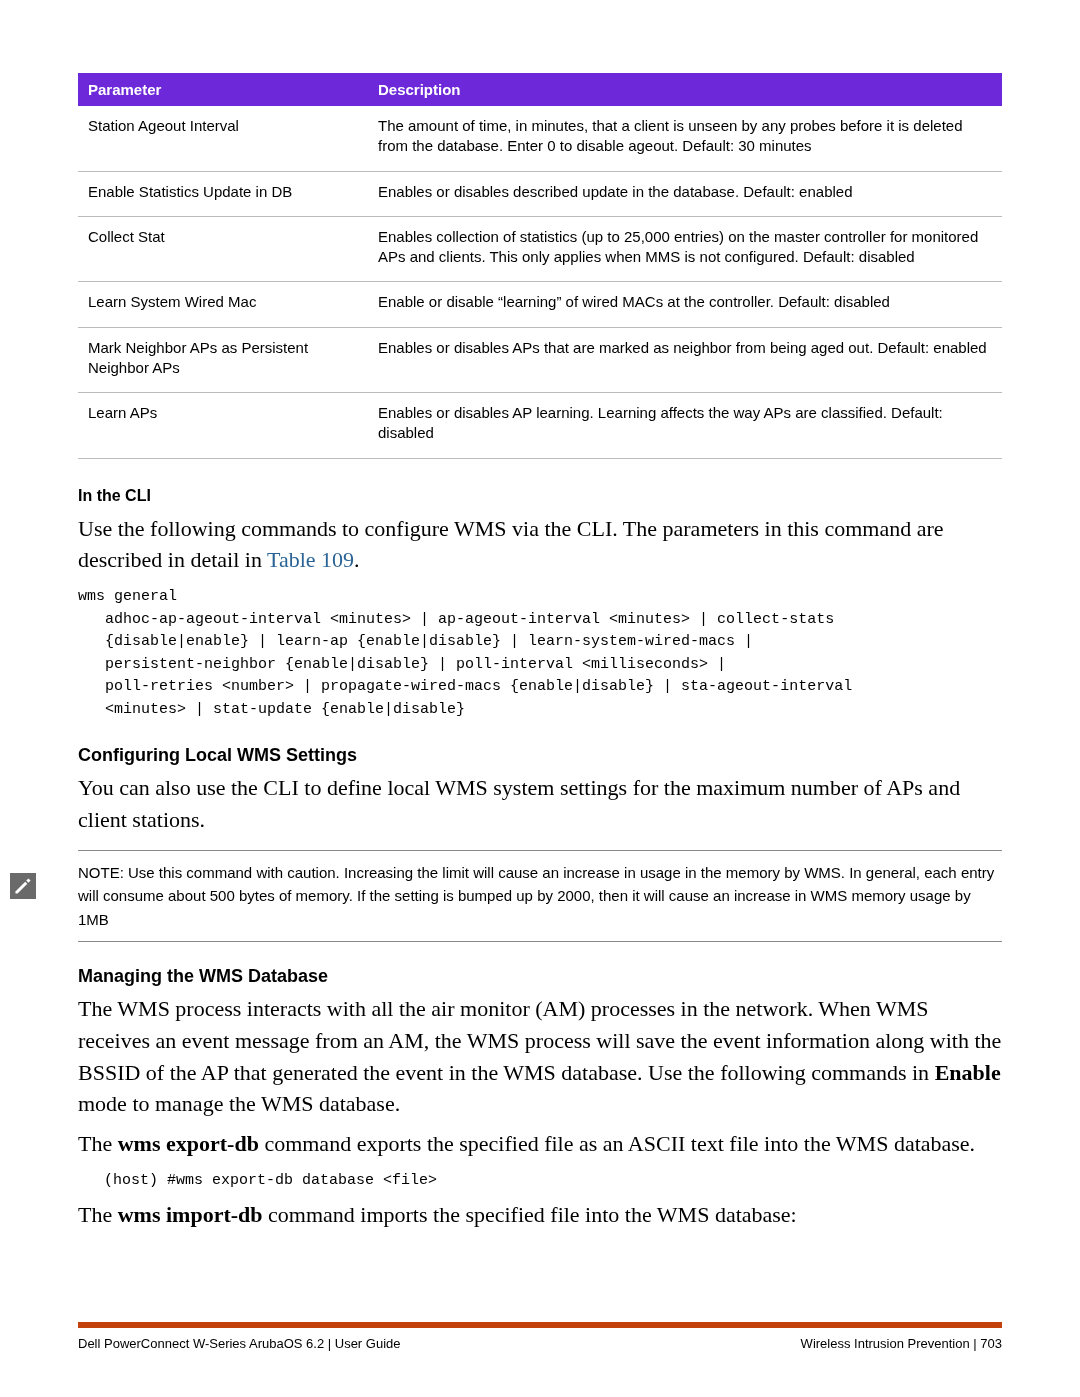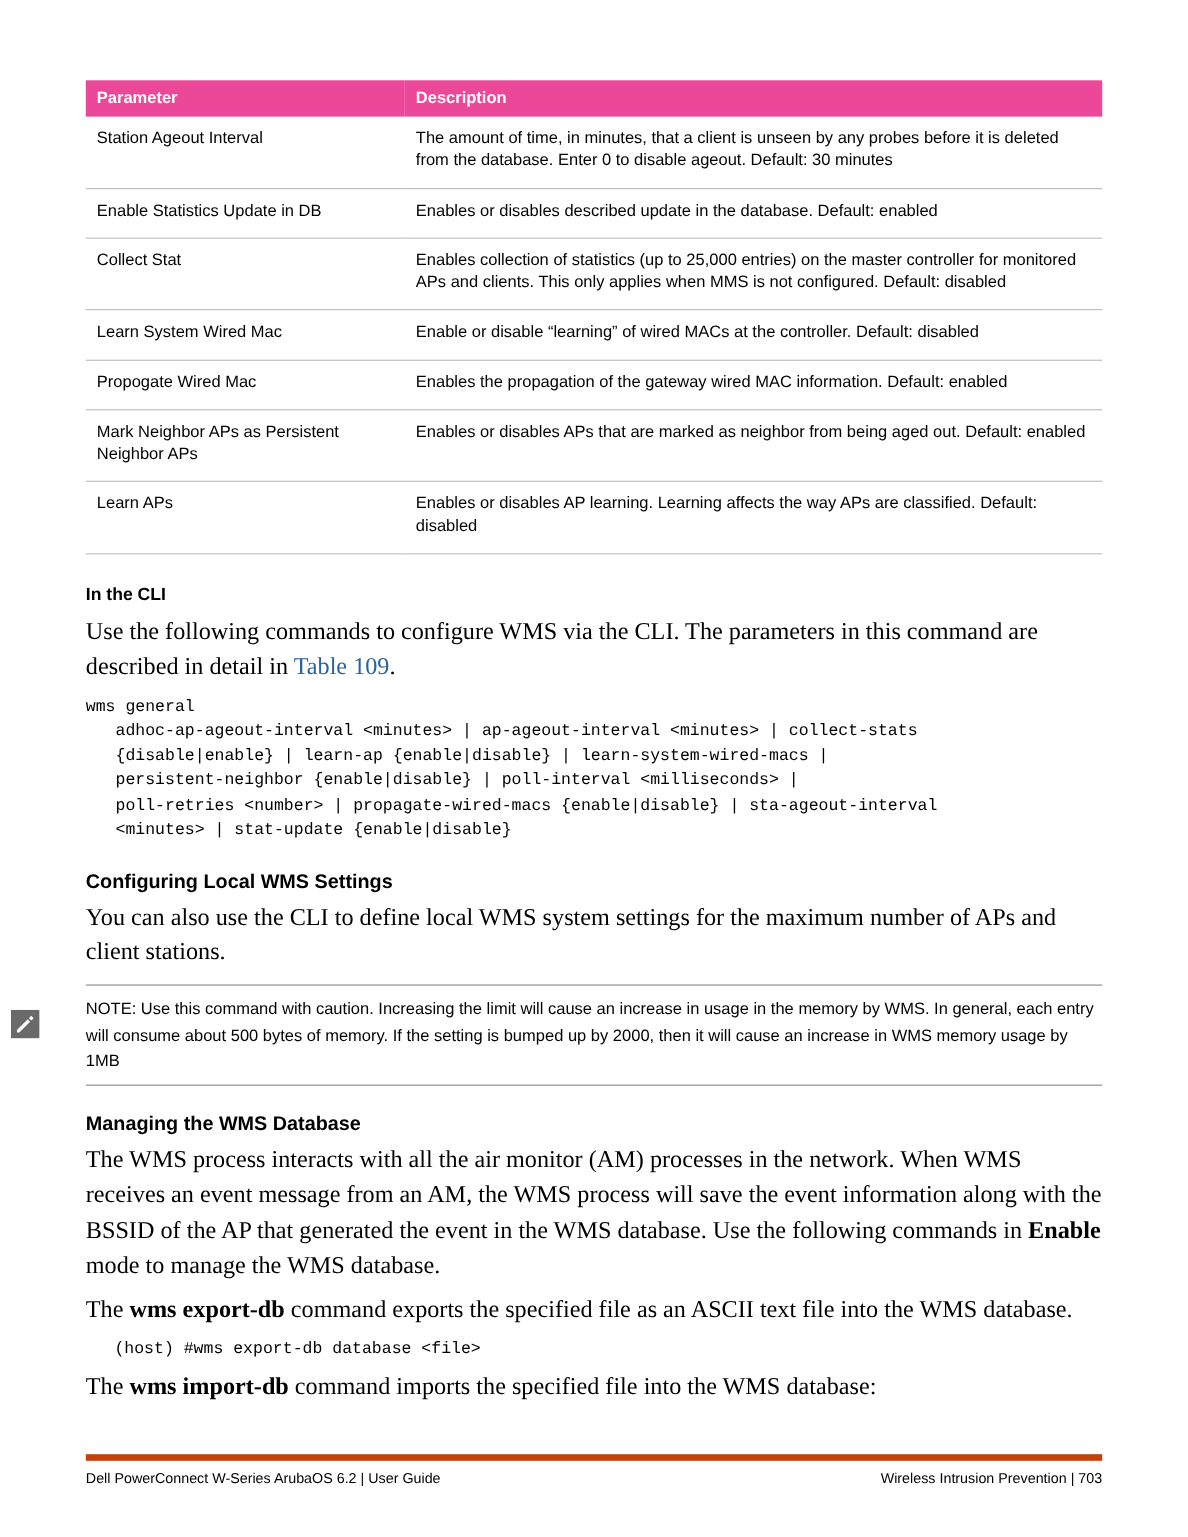--- a/index.html
+++ b/index.html
@@ -1,20 +1,20 @@
 <!DOCTYPE html>
 <html><head>
 <meta charset="utf-8">
 <style>
   * { box-sizing: border-box; margin: 0; padding: 0; }
   html, body { width: 1080px; background: #fff; font-family: Arial, Helvetica, sans-serif; color: #000; }
   .page { width: 1080px; min-height: 1397px; padding: 73px 78px 50px 78px; position: relative; }
   table.param-table { width: 100%; border-collapse: collapse; font-size: 15px; }
   table.param-table thead th {
-    background: #ec4899; color: #fff; font-weight: bold; text-align: left;
+    background: #6d28d9; color: #fff; font-weight: bold; text-align: left;
     padding: 8px 10px; font-size: 15px;
   }
   table.param-table td {
     padding: 10px 10px 14px 10px; vertical-align: top; font-size: 15px;
     border-bottom: 1px solid #bbb; line-height: 1.35;
   }
   table.param-table td.col-param { width: 290px; }
   h2.section { font-family: Arial, Helvetica, sans-serif; font-weight: bold; font-size: 16px; margin-top: 28px; margin-bottom: 8px; }
   h3.subsection { font-family: Arial, Helvetica, sans-serif; font-weight: bold; font-size: 18px; margin-top: 24px; margin-bottom: 6px; }
   p.body { font-family: Georgia, "Times New Roman", serif; font-size: 22px; line-height: 1.45; margin-bottom: 8px; }
@@ -54,25 +54,20 @@
       </tr>
       <tr>
         <td class="col-param">Collect Stat</td>
         <td>Enables collection of statistics (up to 25,000 entries) on the master controller for monitored APs and clients. This only applies when MMS is not configured.
 Default: disabled</td>
       </tr>
       <tr>
         <td class="col-param">Learn System Wired Mac</td>
         <td>Enable or disable “learning” of wired MACs at the controller.
 Default: disabled</td>
-      </tr>
-      <tr>
-        <td class="col-param">Propogate Wired Mac</td>
-        <td>Enables the propagation of the gateway wired MAC information.
-Default: enabled</td>
       </tr>
       <tr>
         <td class="col-param">Mark Neighbor APs as Persistent Neighbor APs</td>
         <td>Enables or disables APs that are marked as neighbor from being aged out.
 Default: enabled</td>
       </tr>
       <tr>
         <td class="col-param">Learn APs</td>
         <td>Enables or disables AP learning. Learning affects the way APs are classified.
 Default: disabled</td>

